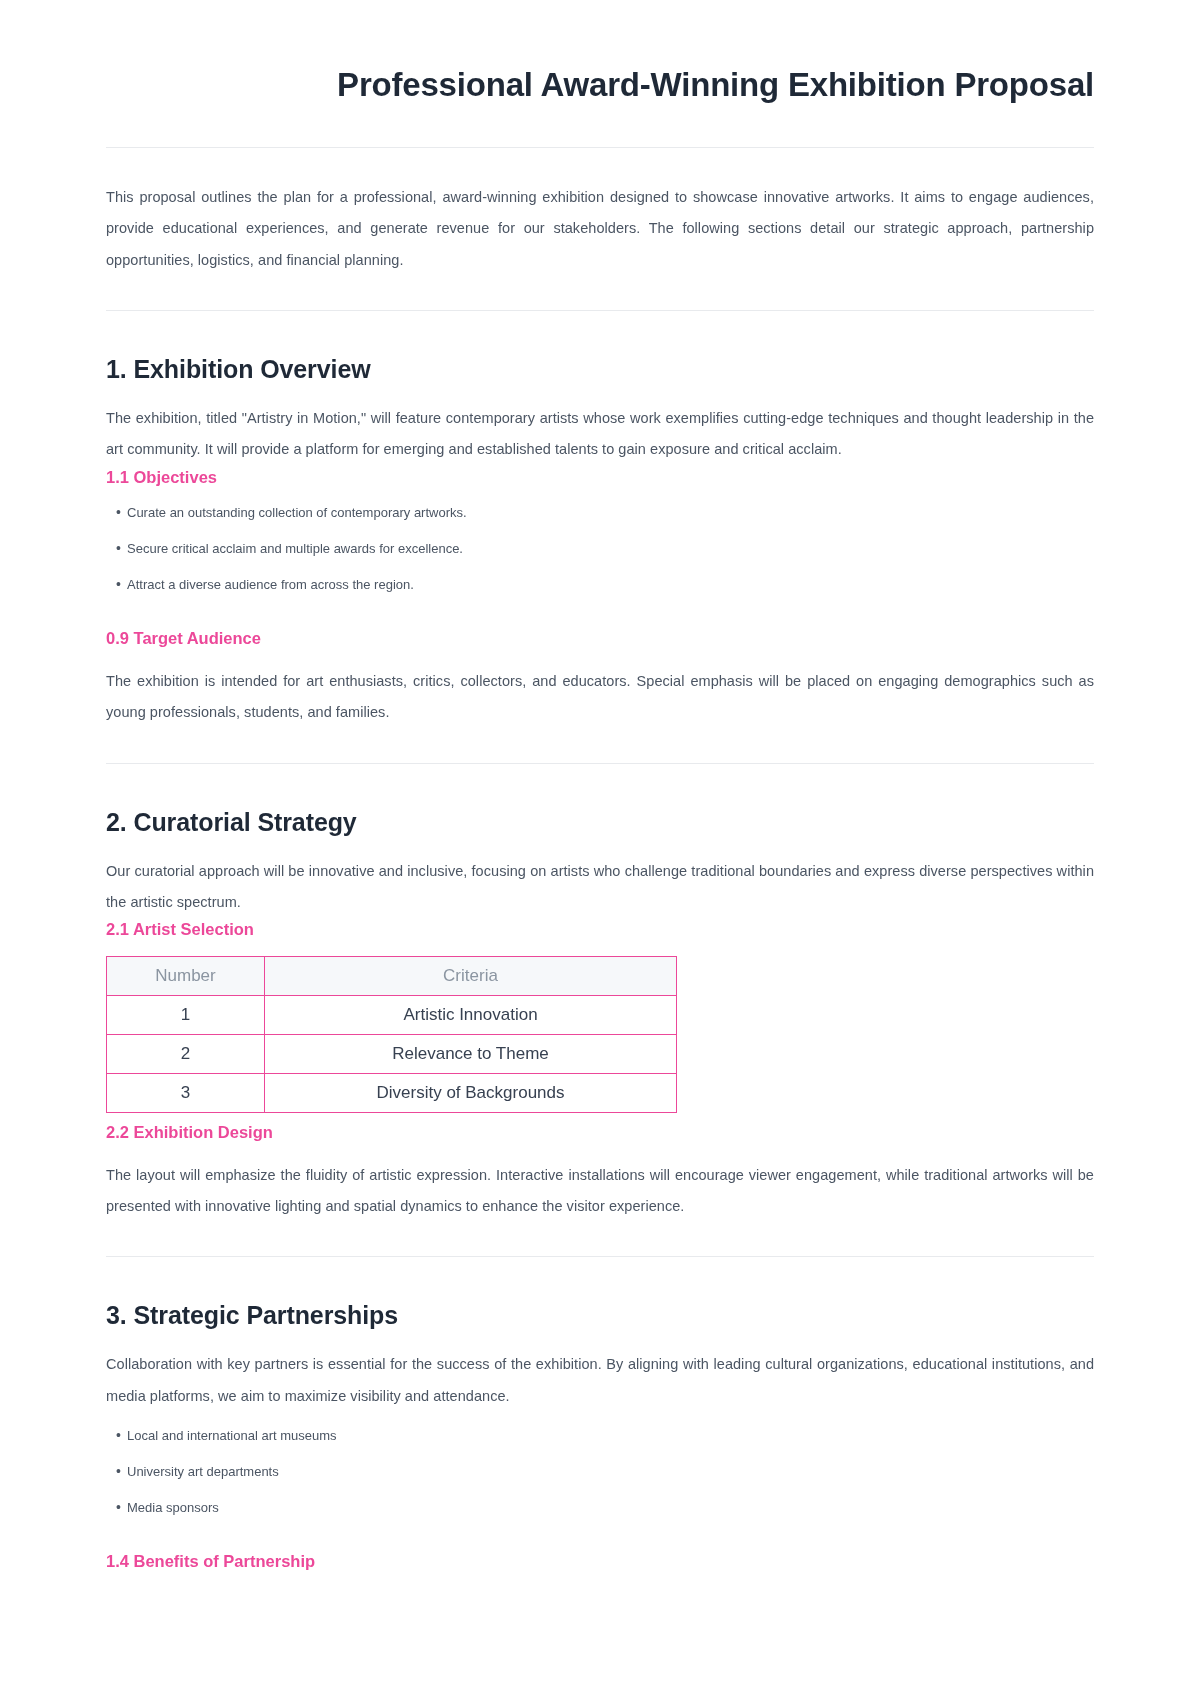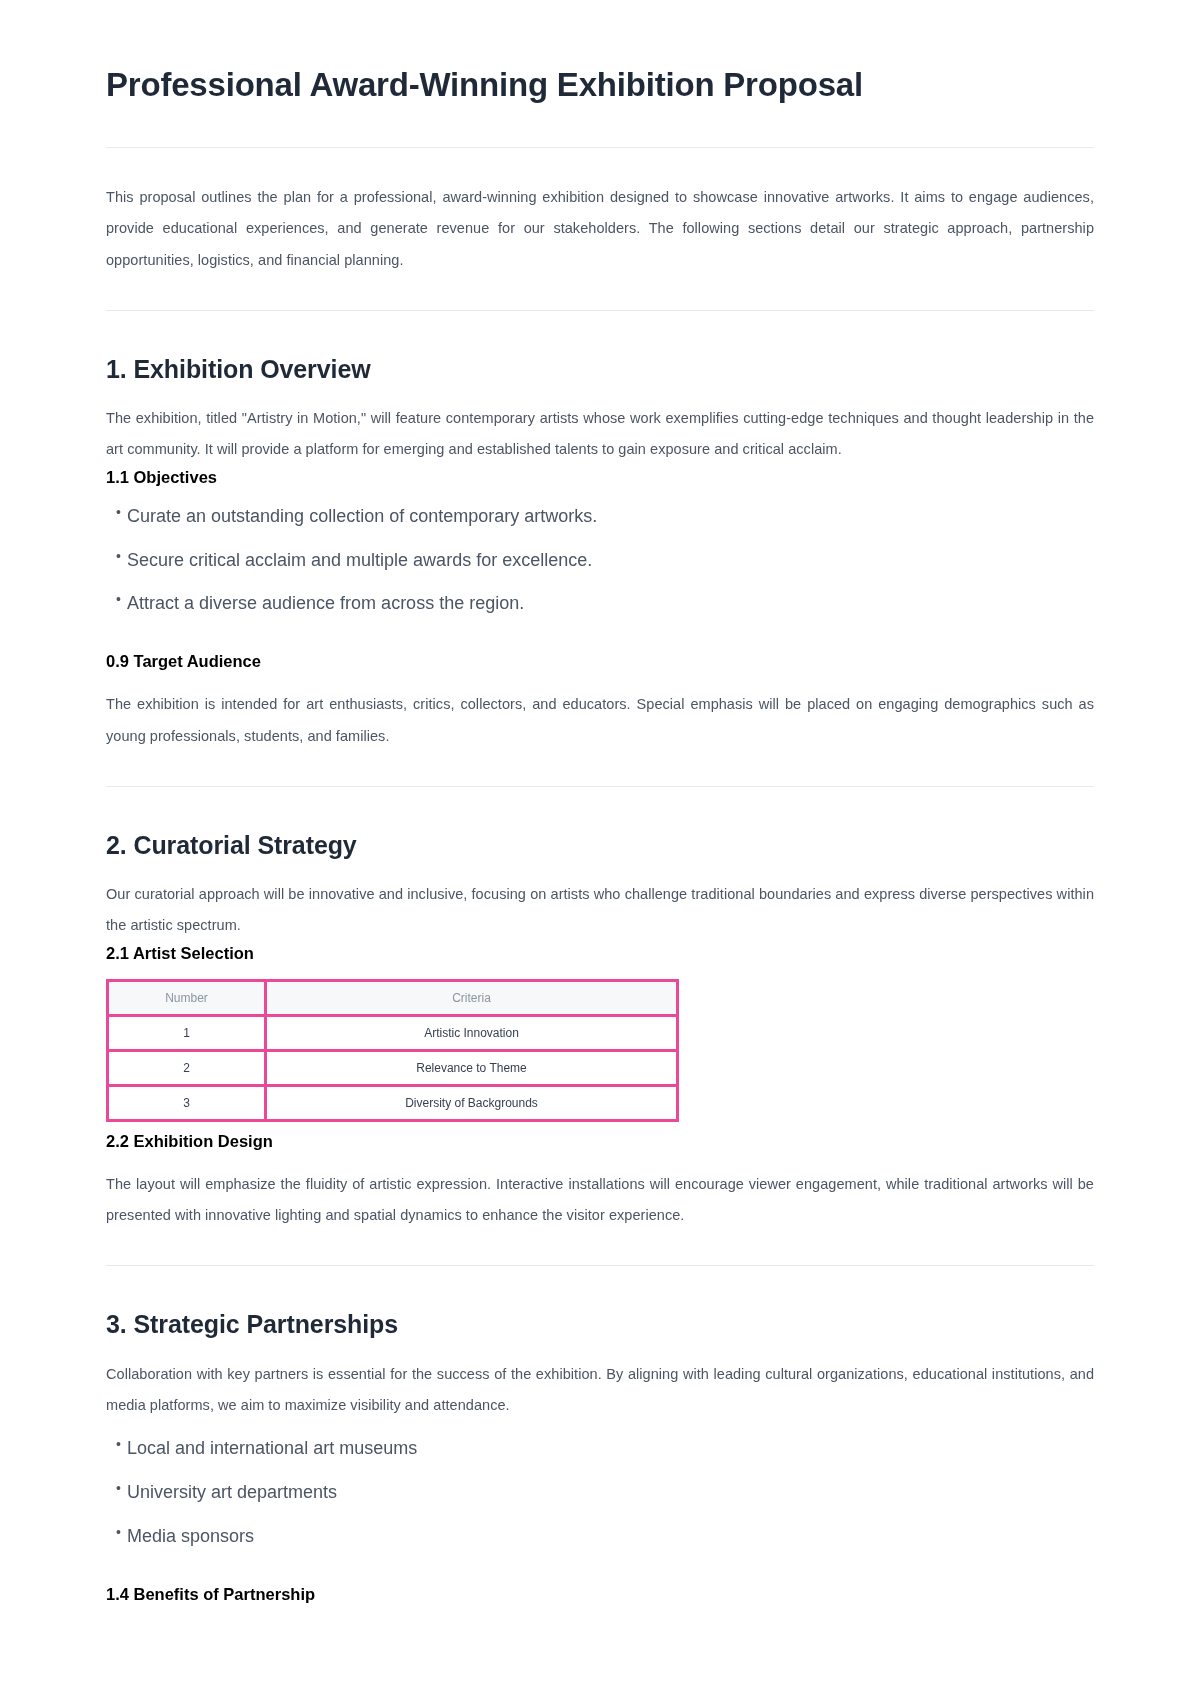--- a/index.html
+++ b/index.html
@@ -23,21 +23,21 @@
     margin: 0 auto;
     width: 988px;
     padding-top: 64px;
   }
 
   .doc-title {
     font-size: 33px;
     line-height: 1.25;
     font-weight: 700;
     color: #1f2937;
-    text-align: left;
+    text-align: right;
     letter-spacing: -0.2px;
     margin: 0 0 42px 0;
   }
 
   .rule {
     height: 1px;
     background: #e8eaed;
     border: 0;
     margin: 0;
     width: 100%;
@@ -61,31 +61,31 @@
     font-weight: 700;
     color: #1f2937;
     margin: 0 0 18px 0;
     letter-spacing: -0.1px;
   }
 
   h3.subsection-title {
     font-size: 16.5px;
     line-height: 1.4;
     font-weight: 700;
-    color: #000000;
+    color: #ec4899;
     margin: 0 0 6px 0;
   }
 
   ul.bullet-list {
     list-style: none;
     margin: 14px 0 10px 0;
     padding: 0 0 0 10px;
   }
   ul.bullet-list li {
-    font-size: 18px;
+    font-size: 13px;
     line-height: 1.55;
     color: #4b5563;
     margin: 0 0 16px 0;
     padding-left: 11px;
     position: relative;
   }
   ul.bullet-list li::before {
     content: "\2022";
     position: absolute;
     left: 0;
@@ -98,23 +98,23 @@
   .spacer-xs { height: 10px; }
 
   table.data-table {
     border-collapse: collapse;
     margin: 14px 0 8px 0;
     width: 570px;
     table-layout: fixed;
   }
   table.data-table th,
   table.data-table td {
-    border: 3px solid #ec4899;
+    border: 1px solid #ec4899;
     text-align: center;
-    font-size: 12px;
+    font-size: 17px;
     padding: 9px 10px;
   }
   table.data-table thead th {
     background: #f6f8fa;
     color: #8b95a1;
     font-weight: 400;
   }
   table.data-table tbody td {
     color: #374151;
     background: #ffffff;

